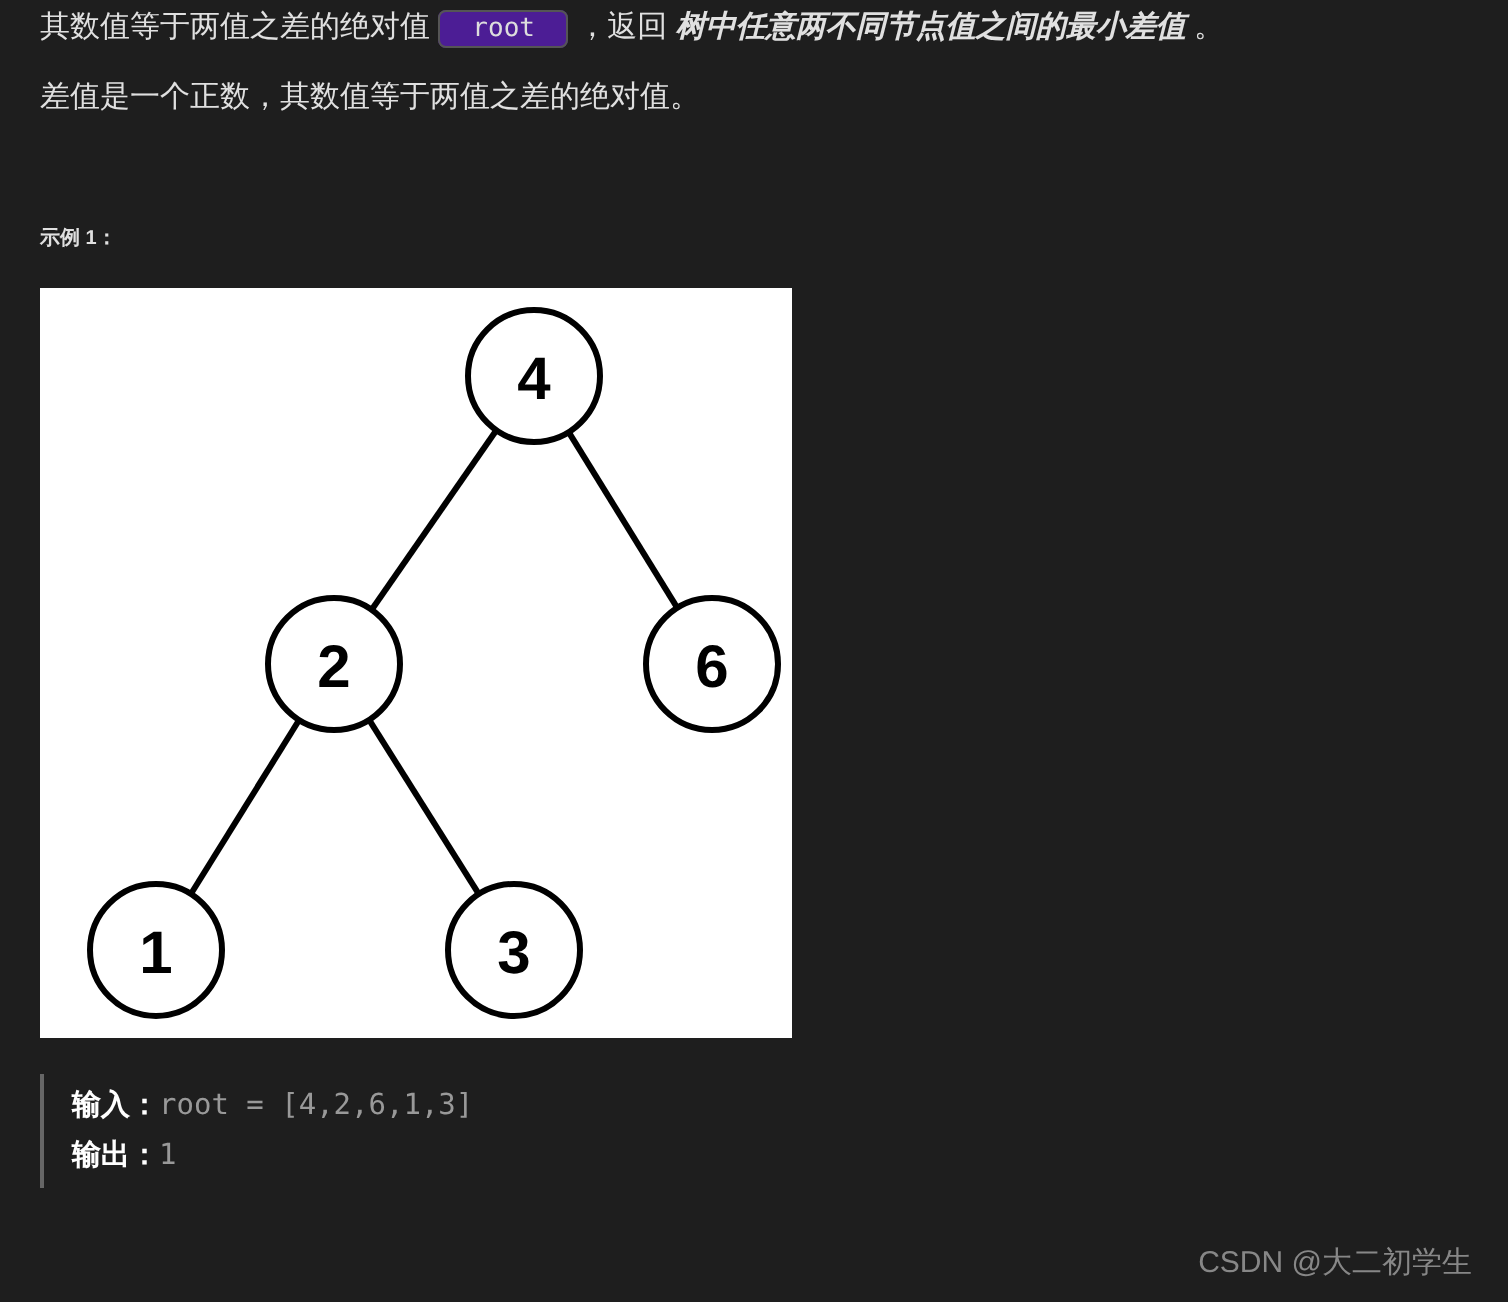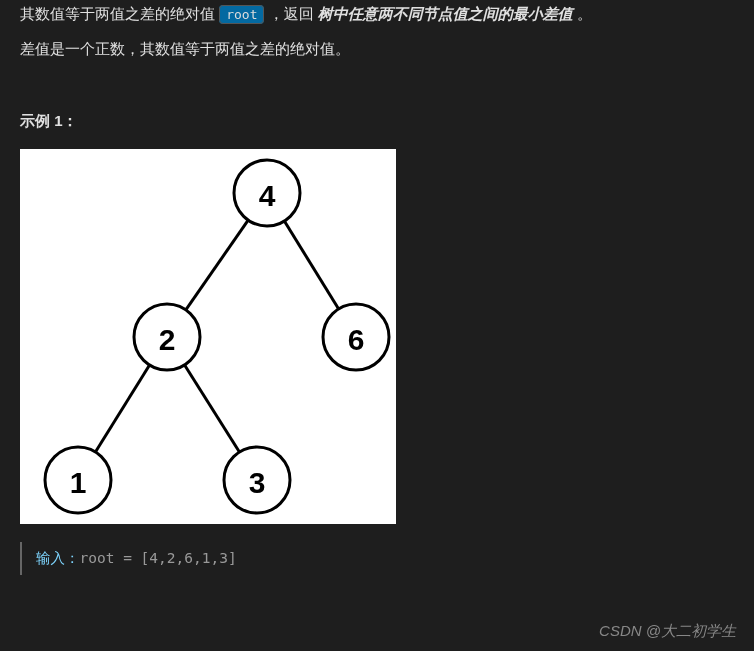--- a/index.html
+++ b/index.html
@@ -20,31 +20,31 @@
     .description {
       font-size: 15px;
       line-height: 1.8;
       margin-bottom: 8px;
     }
     .description .bold {
       font-weight: bold;
       font-style: italic;
     }
     .inline-code {
-      background-color: #0369a1;
+      background-color: #4c1d95;
       border: 1px solid #555;
       border-radius: 4px;
-      padding: 1px 6px;
+      padding: 1px 16px;
       font-family: "Consolas", "Monaco", monospace;
       font-size: 13px;
       color: #ddd;
     }
     .example-title {
       font-weight: bold;
-      font-size: 15px;
+      font-size: 10px;
       margin-top: 50px;
       margin-bottom: 18px;
     }
     .tree-image {
       background-color: #ffffff;
       width: 376px;
       height: 375px;
       position: relative;
       margin-bottom: 18px;
     }
@@ -71,36 +71,35 @@
     }
     .io-block {
       border-left: 2px solid #666;
       padding: 4px 0 4px 14px;
       font-family: "Consolas", "Monaco", monospace;
       font-size: 14.5px;
       line-height: 1.7;
       color: #999;
     }
     .io-block .label {
-      font-weight: normal;
-      color: #7dd3fc;
+      font-weight: bold;
+      color: #ffffff;
       text-align: center;
     }
     .io-block .value {
       color: #999;
       font-family: "Consolas", "Monaco", monospace;
     }
     .watermark {
       position: absolute;
       bottom: 10px;
       right: 18px;
       color: #9a9a9a;
       font-size: 15px;
       opacity: 0.85;
-      font-style: italic;
     }
   </style>
 </head>
 <body>
 
 <div class="description">
   <span>其数值等于两值之差的绝对值 </span>
   <span class="inline-code">root</span>
   <span> ，返回 </span>
   <span class="bold">树中任意两不同节点值之间的最小差值</span>
@@ -141,15 +140,18 @@
           <text x="237" y="333">3</text>
         </g>
       </g>
   </svg>
 </div>
 
 <div class="io-block">
   <div>
     <span class="label">输入：</span><span class="value">root = [4,2,6,1,3]</span>
   </div>
+  <div>
+    <span class="label">输出：</span><span class="value">1</span>
+  </div>
 </div>
 
 <div class="watermark">CSDN @大二初学生</div>
 
 </body></html>

